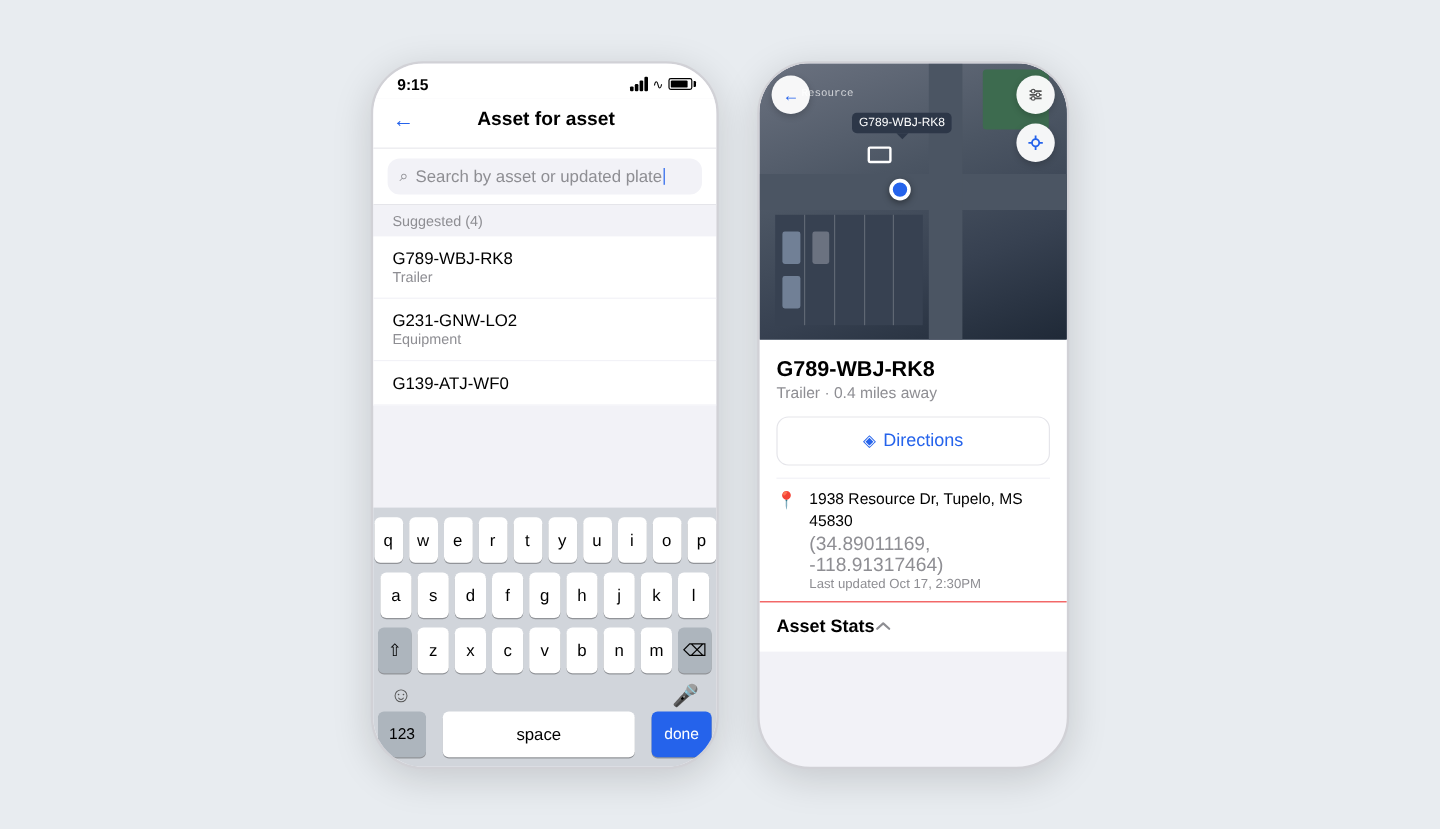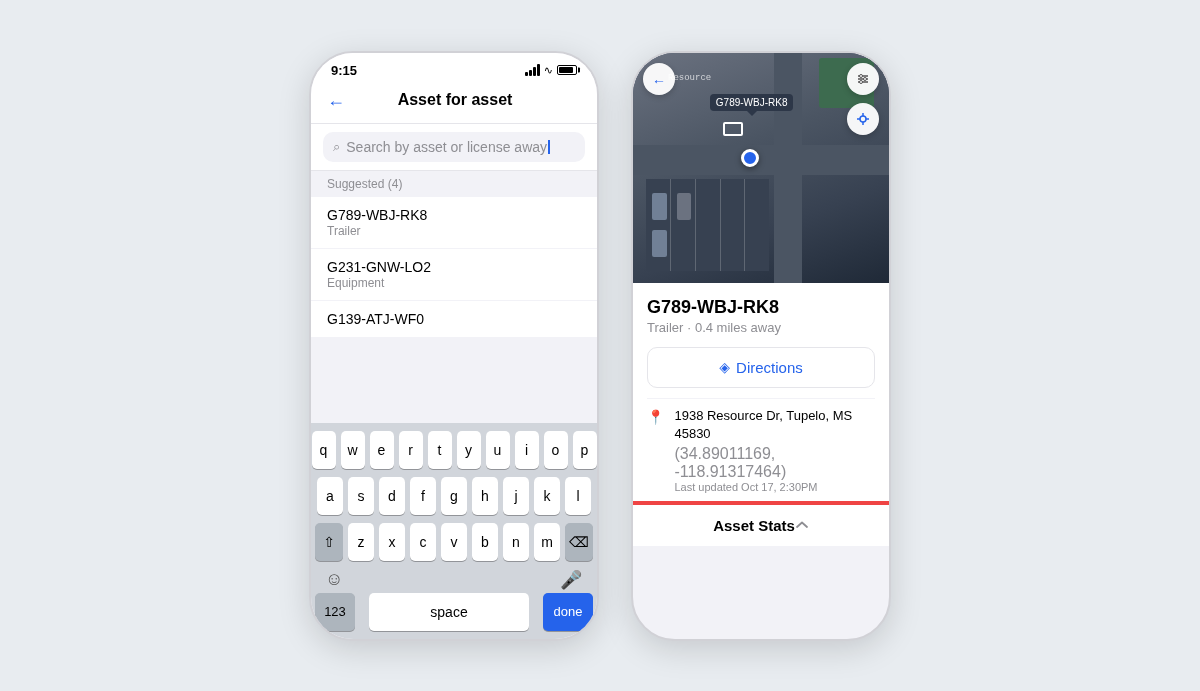--- a/index.html
+++ b/index.html
@@ -461,23 +461,23 @@
       color: #8e8e93;
       margin-top: 2px;
     }
     .address-updated {
       font-size: 11px;
       color: #8e8e93;
     }
     .asset-stats-row {
       display: flex;
       align-items: center;
-      justify-content: center;
+      justify-content: flex-start;
       padding: 12px 14px;
-      border-top: 4px solid #ef4444;
+      border-top: 1px solid #ef4444;
       background: #fff;
     }
     .asset-stats-label {
       font-size: 15px;
       font-weight: 600;
       color: #000;
     }
     .chevron-up {
       color: #8e8e93;
       font-size: 14px;
@@ -506,21 +506,21 @@
 
   <div class="left-header">
     <span class="back-btn">←</span>
     <span class="screen-title">Asset for asset</span>
   </div>
 
   <div class="search-bar">
     <div class="search-input-container">
       <span class="search-icon-sm">⌕</span>
       <div class="search-input-fake">
-        <span class="search-placeholder">Search by asset or license away</span>
+        <span class="search-placeholder">Search by asset or updated plate</span>
         <span class="cursor-blink"></span>
       </div>
     </div>
   </div>
 
   <div class="suggested-header">Suggested (4)</div>
 
   <div class="suggestion-list">
     <div class="suggestion-item">
       <div class="suggestion-id">G789-WBJ-RK8</div>

